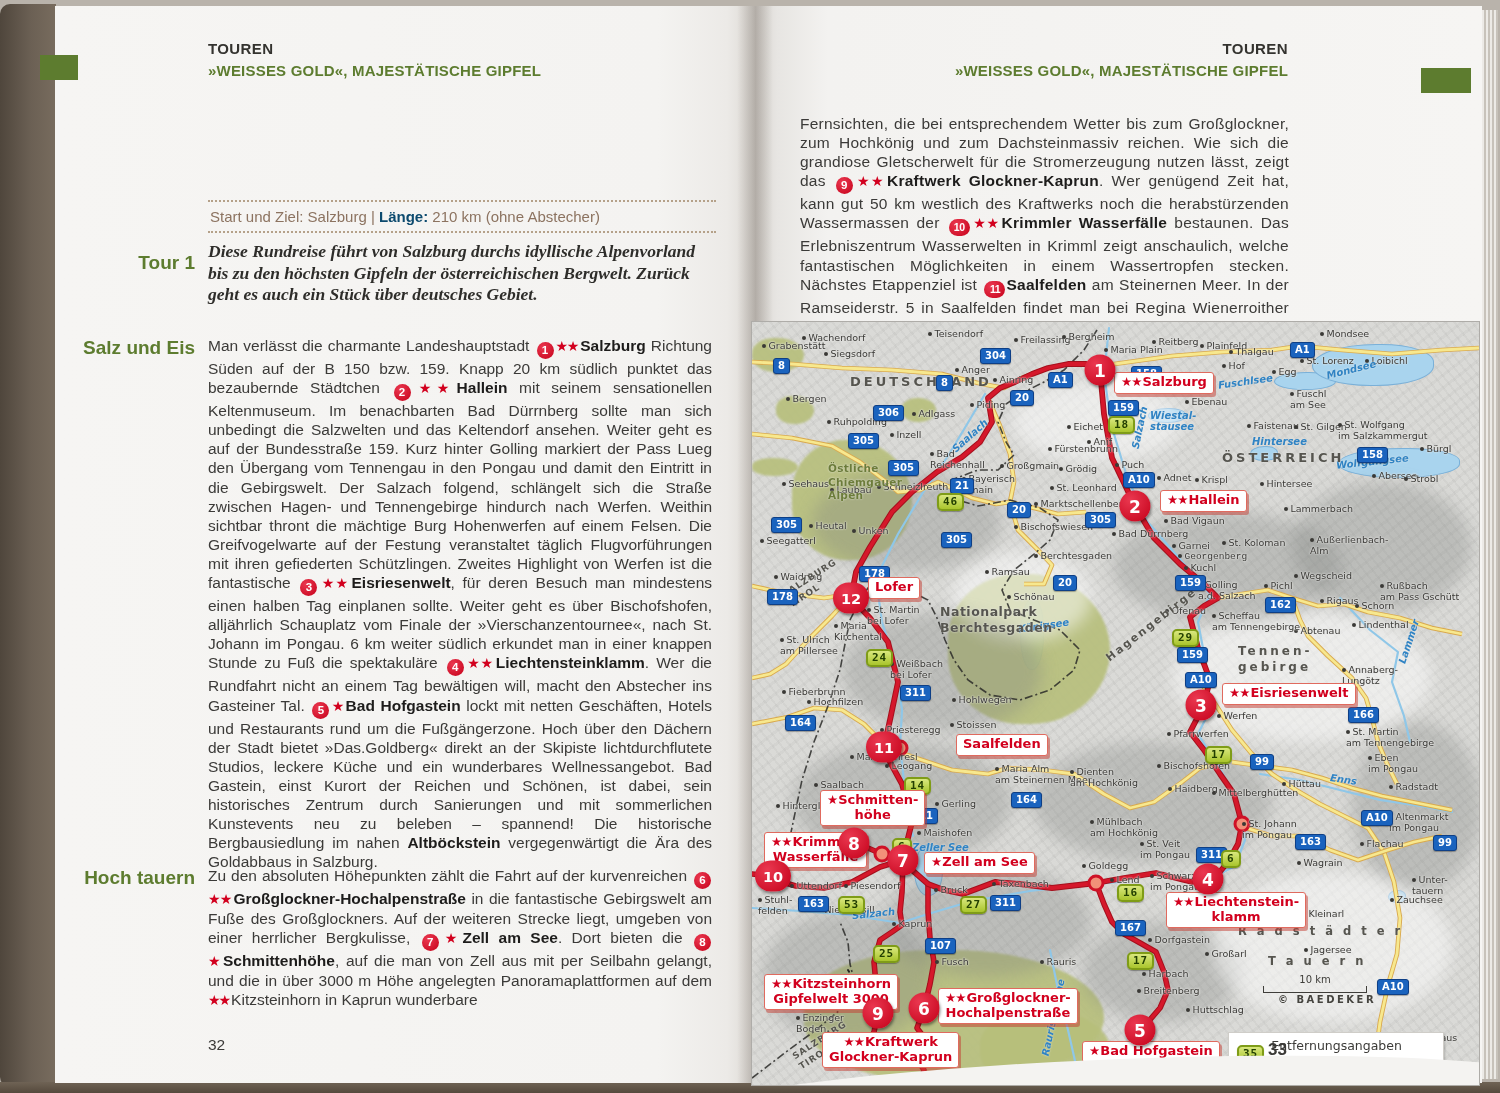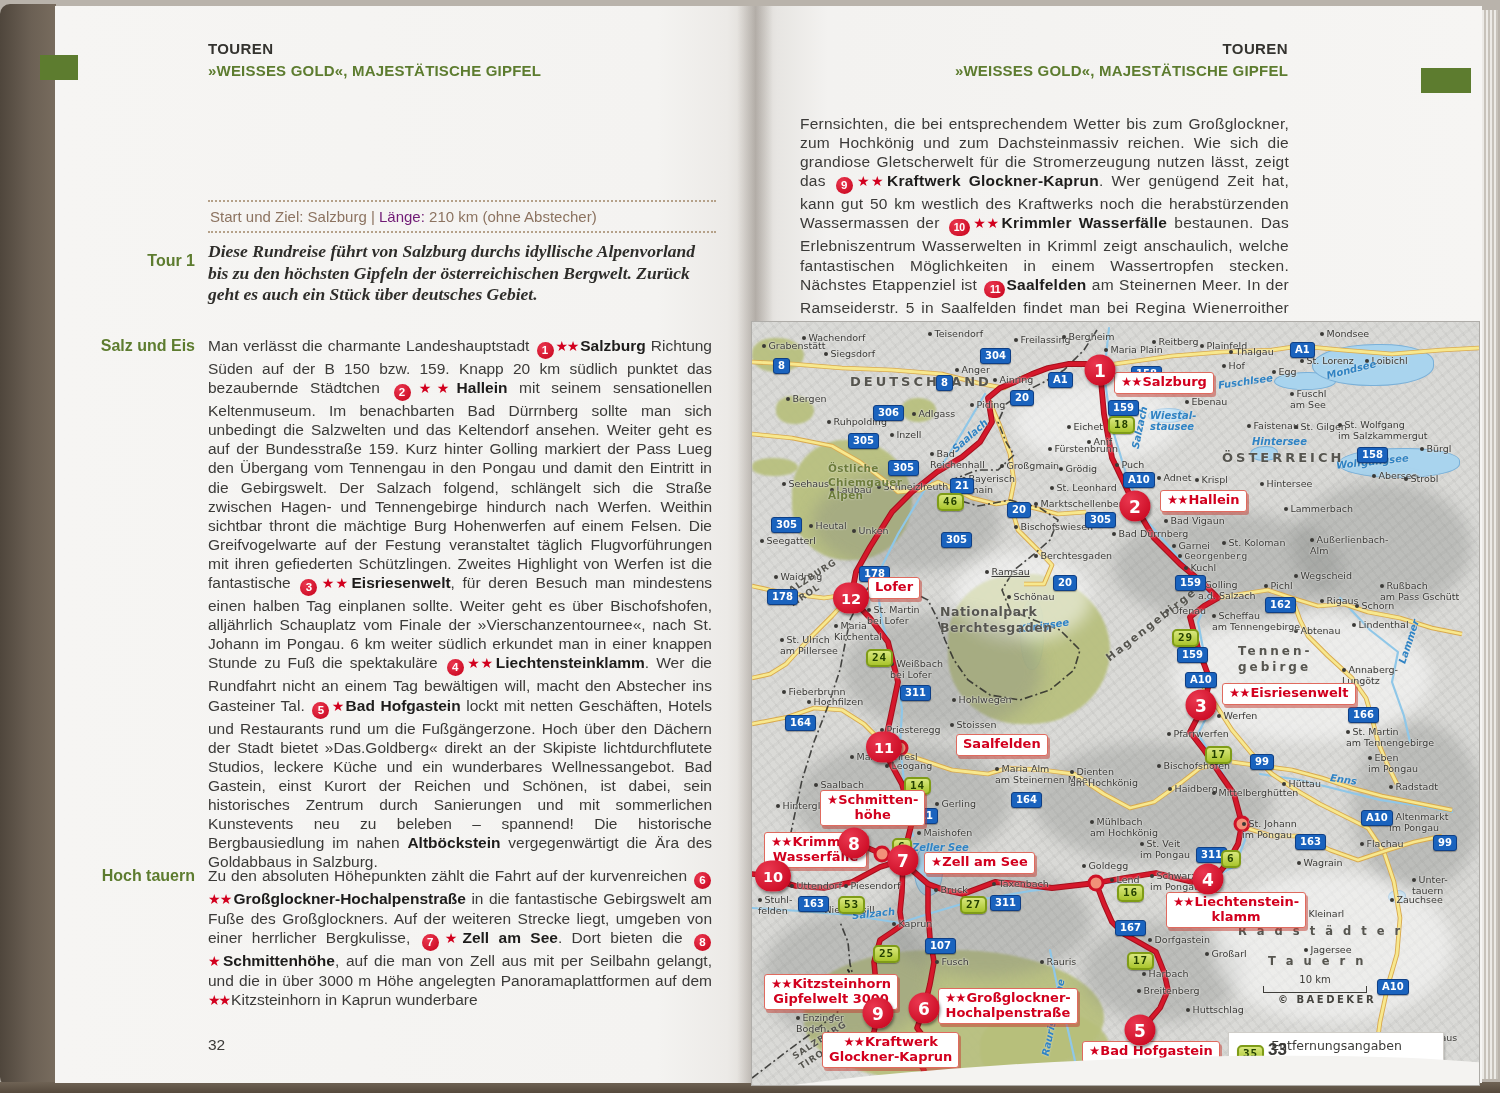--- a/index.html
+++ b/index.html
@@ -18,23 +18,23 @@
 
   .kicker{position:absolute;font-weight:700;font-size:15px;letter-spacing:.4px;color:#34332f;}
   .subkick{position:absolute;font-weight:700;font-size:15px;letter-spacing:.2px;color:#5d7c2f;}
   .lp-kicker{left:208px;top:40px;}
   .lp-subkick{left:208px;top:62px;}
   .rp-kicker{left:800px;top:40px;width:488px;text-align:right;}
   .rp-subkick{left:800px;top:62px;width:488px;text-align:right;}
 
   .title{position:absolute;left:206px;top:104px;width:520px;font-family:"Liberation Serif",serif;font-size:44px;line-height:49px;letter-spacing:.5px;color:#2c2b28;}
   .metabar{position:absolute;left:208px;top:200px;width:504px;border-top:2px dotted #b5a189;border-bottom:2px dotted #b5a189;padding:6px 2px;font-size:15px;color:#8c7360;}
-  .metabar b{font-weight:400;color:#701a75;}
-
-  .margin-label{position:absolute;left:60px;width:135px;text-align:right;font-weight:700;font-size:16px;color:#5d7c2f;}
+  .metabar b{font-weight:700;color:#0c4a6e;}
+
+  .margin-label{position:absolute;left:60px;width:135px;text-align:right;font-weight:700;font-size:19px;color:#5d7c2f;}
   .tour-label{top:252px;}
   .sec1-label{top:337px;}
   .sec2-label{top:867px;}
 
   .intro{position:absolute;left:208px;top:241px;width:504px;font-family:"Liberation Serif",serif;font-style:italic;font-weight:700;font-size:17.5px;line-height:21.5px;color:#2e2d2a;}
   .bodytext{position:absolute;font-size:15.5px;line-height:19.1px;color:#3b3a38;text-align:justify;}
   .sec1-body{left:208px;top:336px;width:504px;}
   .sec2-body{left:208px;top:866px;width:504px;}
   .rp-body{left:800px;top:114px;width:489px;letter-spacing:.25px;}
   .pagenum{position:absolute;font-size:15.5px;color:#3b3a38;}
@@ -241,21 +241,21 @@
       <div class="town" style="left: 307px; top: 141px;"><span class="dot"></span>Grödig</div>
       <div class="town" style="left: 335px; top: 114px;"><span class="dot"></span>Anif</div>
       <div class="town" style="left: 315px; top: 99px;"><span class="dot"></span>Eichet</div>
       <div class="town" style="left: 363px; top: 137px;"><span class="dot"></span>Puch</div>
       <div class="town" style="left: 405px; top: 150px;"><span class="dot"></span>Adnet</div>
       <div class="town" style="left: 443px; top: 152px;"><span class="dot"></span>Krispl</div>
       <div class="town" style="left: 298px; top: 160px;"><span class="dot"></span>St. Leonhard</div>
       <div class="town" style="left: 282px; top: 176px;"><span class="dot"></span>Marktschellenberg</div>
       <div class="town" style="left: 262px; top: 199px;"><span class="dot"></span>Bischofswiesen</div>
       <div class="town" style="left: 282px; top: 228px;"><span class="dot"></span>Berchtesgaden</div>
-      <div class="town" style="left: 233px; top: 244px; text-decoration: underline;"><span class="dot"></span>Ramsau</div>
+      <div class="town" style="left: 233px; top: 244px;"><span class="dot"></span>Ramsau</div>
       <div class="town" style="left: 255px; top: 269px;"><span class="dot"></span>Schönau</div>
       <div class="town" style="left: 57px; top: 198px;"><span class="dot"></span>Heutal</div>
       <div class="town" style="left: 100px; top: 203px;"><span class="dot"></span>Unken</div>
       <div class="town" style="left: 8px; top: 213px;"><span class="dot"></span>Seegatterl</div>
       <div class="town" style="left: 22px; top: 249px;"><span class="dot"></span>Waidring</div>
       <div class="town" style="left: 115px; top: 282px;"><span class="dot"></span>St. Martin
 bei Lofer</div>
       <div class="town" style="left: 82px; top: 298px;"><span class="dot"></span>Maria
 Kirchental</div>
       <div class="town" style="left: 28px; top: 312px;"><span class="dot"></span>St. Ulrich

